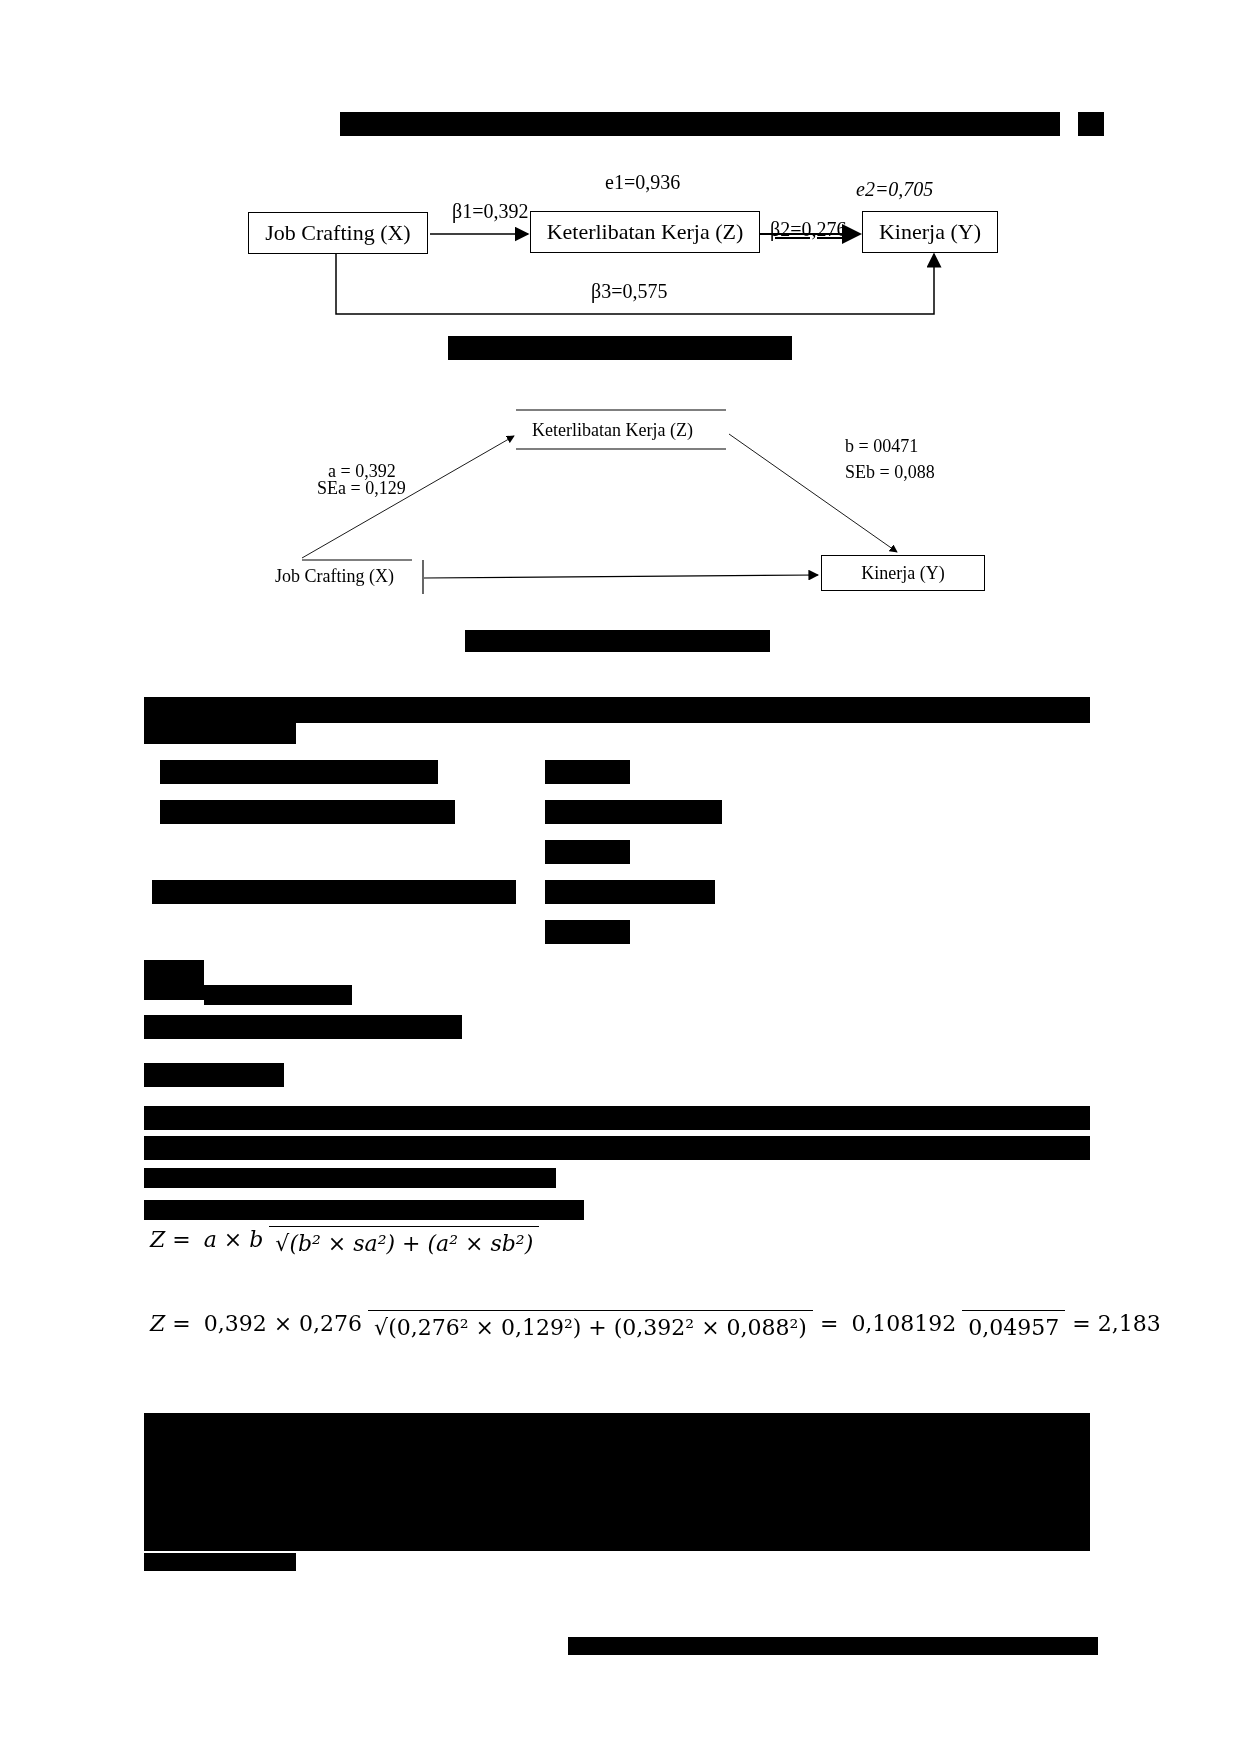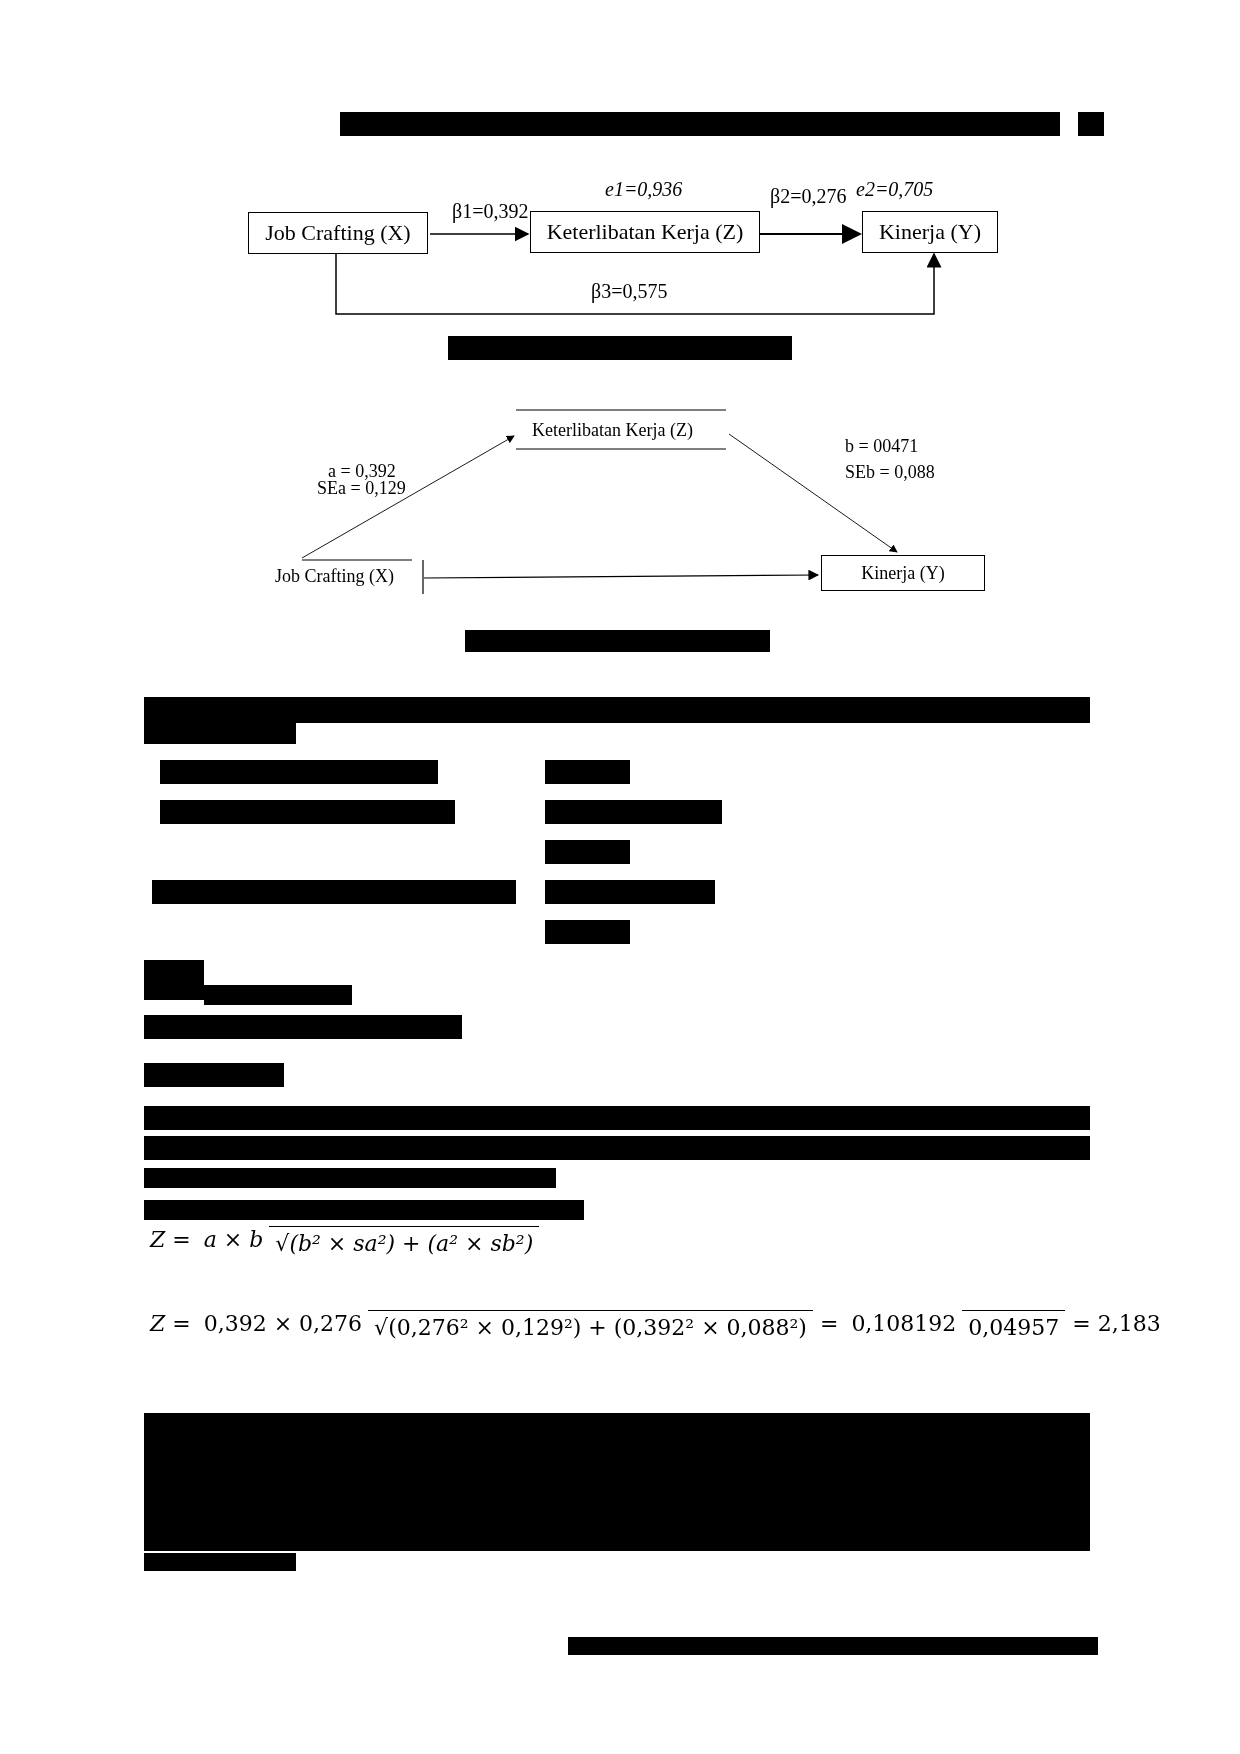--- a/index.html
+++ b/index.html
@@ -38,23 +38,23 @@
   <div class="box" style="left:248px;top:212px;width:180px;height:42px;">
     <span>Job Crafting (X)</span>
   </div>
   <div class="box" style="left:530px;top:211px;width:230px;height:42px;">
     <span>Keterlibatan Kerja (Z)</span>
   </div>
   <div class="box" style="left:862px;top:211px;width:136px;height:42px;">
     <span>Kinerja (Y)</span>
   </div>
   <div class="lbl" style="left:452px;top:200px;">β1=0,392</div>
-  <div class="lbl" style="left:770px;top:185px;">β2=0,276</div>
+  <div class="lbl" style="left:770px;top:218px;text-decoration:underline;">β2=0,276</div>
   <div class="lbl" style="left:591px;top:280px;">β3=0,575</div>
-  <div class="lbl" style="left:605px;top:178px;font-style:italic;">e1=0,936</div>
+  <div class="lbl" style="left:605px;top:171px;">e1=0,936</div>
   <div class="lbl" style="left:856px;top:178px;font-style:italic;">e2=0,705</div>
 </div>
 <div class="redact" style="left:448px;top:336px;width:344px;height:24px;"></div>
 
 <div>
   <svg width="1240" height="620">
     <defs>
       <marker id="ah2" markerWidth="9" markerHeight="9" refX="8" refY="4.5" orient="auto">
         <path d="M0,0 L9,4.5 L0,9 z" fill="#000"></path>
       </marker>

